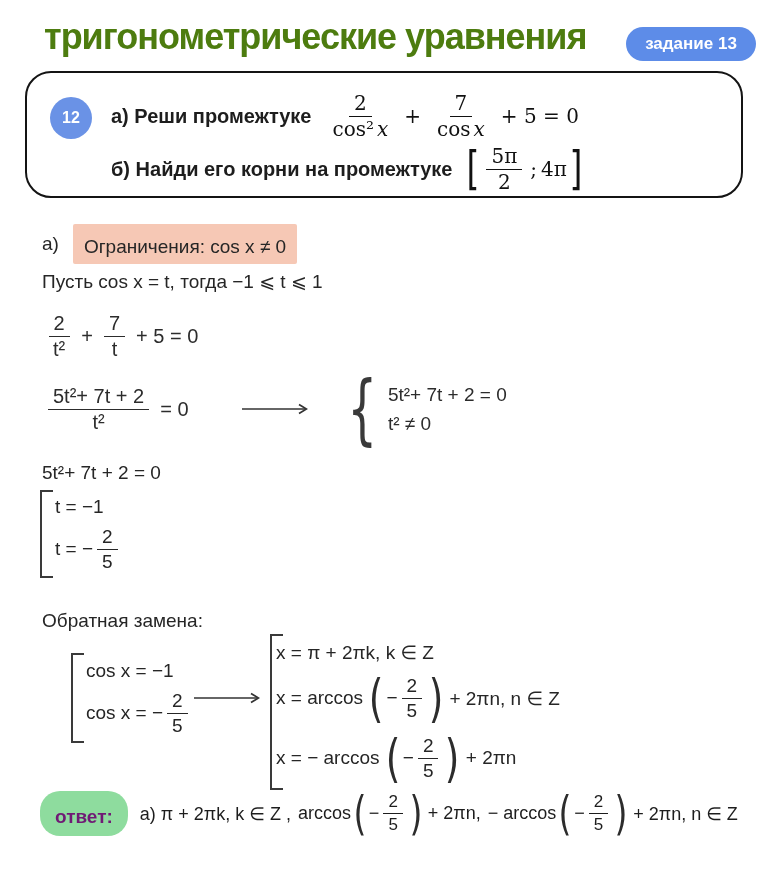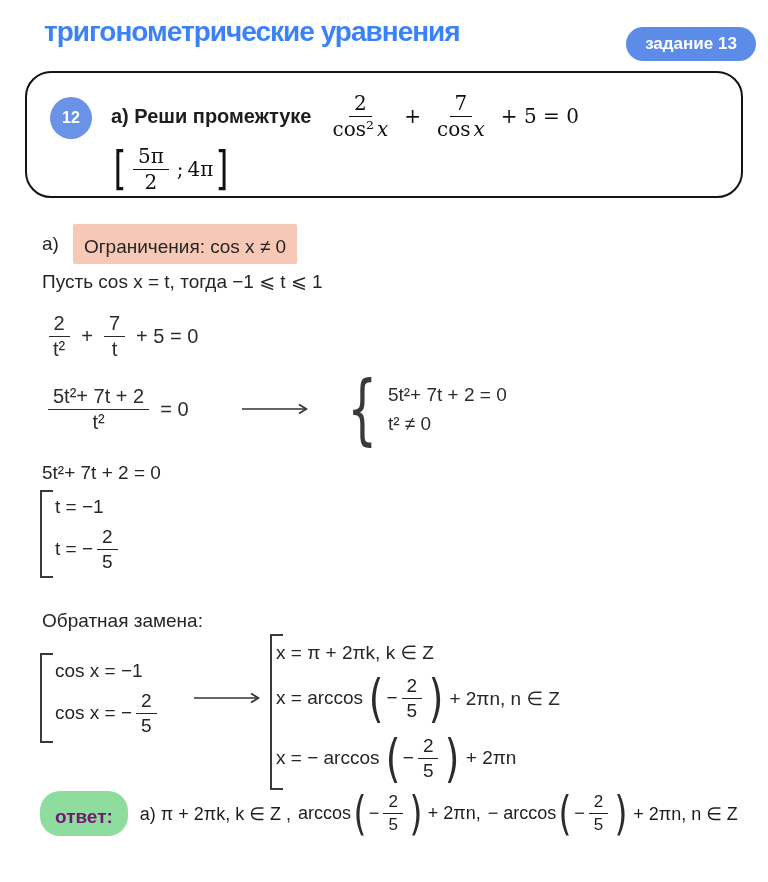--- a/index.html
+++ b/index.html
@@ -1,22 +1,22 @@
 <!DOCTYPE html>
 <html><head>
 <meta charset="utf-8">
 <style>
   * { box-sizing: border-box; margin: 0; padding: 0; }
   html, body { background: #fff; }
   body { font-family: "Liberation Sans", sans-serif; color: #262626; }
   .page { position: relative; width: 768px; height: 882px; background: #ffffff; overflow: hidden; }
 
   
-  .title { position: absolute; left: 44px; top: 16px; font-size: 28px; font-weight: 700;
-           letter-spacing: -1px; color: #3b82f6; }
+  .title { position: absolute; left: 44px; top: 16px; font-size: 36px; font-weight: 700;
+           letter-spacing: -1px; color: #4d7c0f; }
   .badge { position: absolute; left: 626px; top: 27px; min-width: 130px; height: 34px;
            background: #5d8ce8; color: #fff; border-radius: 17px; display: flex;
            align-items: center; justify-content: center; font-size: 17px; font-weight: 600;
            padding: 4px 14px; }
 
   
   .problem-box { position: absolute; left: 25px; top: 71px; width: 718px; height: 127px;
                  border: 2.5px solid #141414; border-radius: 26px; background: #fff; }
   .problem-num { position: absolute; left: 23px; top: 24px; width: 42px; height: 42px;
                  border-radius: 50%; background: #6a92e6; color: #fff; font-size: 16px;
@@ -99,20 +99,21 @@
         <span class="op">+</span>
         <span class="frac">
           <span class="num">7</span>
           <span class="den"><span>cos</span><i class="var">x</i></span>
         </span>
         <span class="op">+ 5 = 0</span>
       </span>
     </div>
 
     <div class="p-line p-line-b">
+      <span class="p-label">б) Найди его корни на промежтуке</span>
       <span class="cm mrow">
         <span class="bigbr">[</span>
         <span class="frac">
           <span class="num">5π</span>
           <span class="den">2</span>
         </span>
         <span class="op" style="margin:0 4px;">;</span>
         <span>4π</span>
         <span class="bigbr">]</span>
       </span>
@@ -175,21 +176,21 @@
         </span>
       </div>
     </div>
   </div>
 
   <div class="sol-row" style="left:42px; top:610px;">
     <span>Обратная замена:</span>
   </div>
 
   <div class="sol-row" style="left:40px; top:653px;">
-    <div class="brk" style="gap:8px; min-height:90px;">
+    <div class="brk" style="gap:8px; min-height:90px;margin-left:31px;">
       <div class="case-line">cos x = −1</div>
       <div class="case-line">
         <span>cos x = −</span>
         <span class="frac">
           <span class="num">2</span>
           <span class="den">5</span>
         </span>
       </div>
     </div>
   </div>

